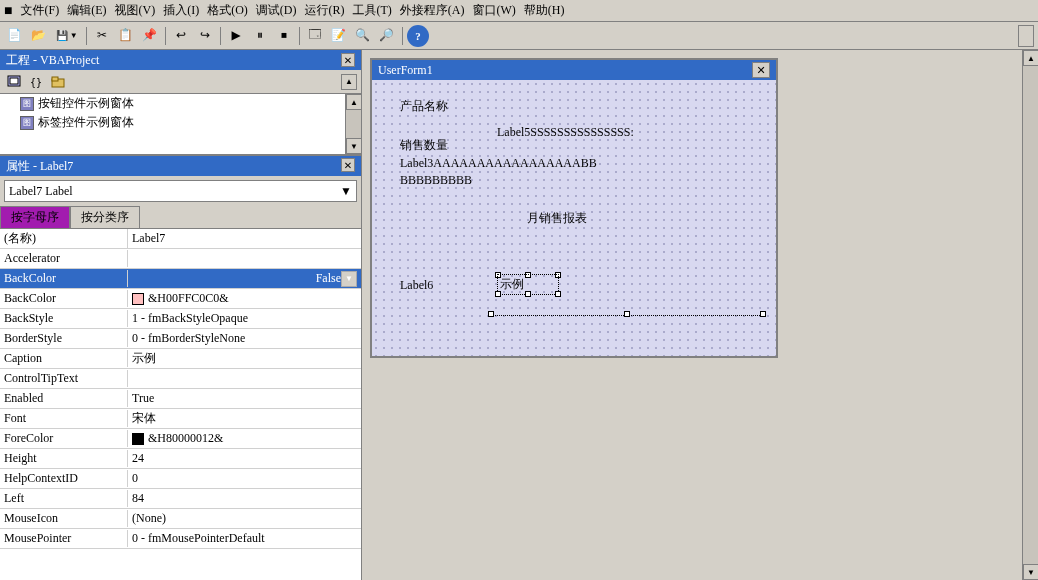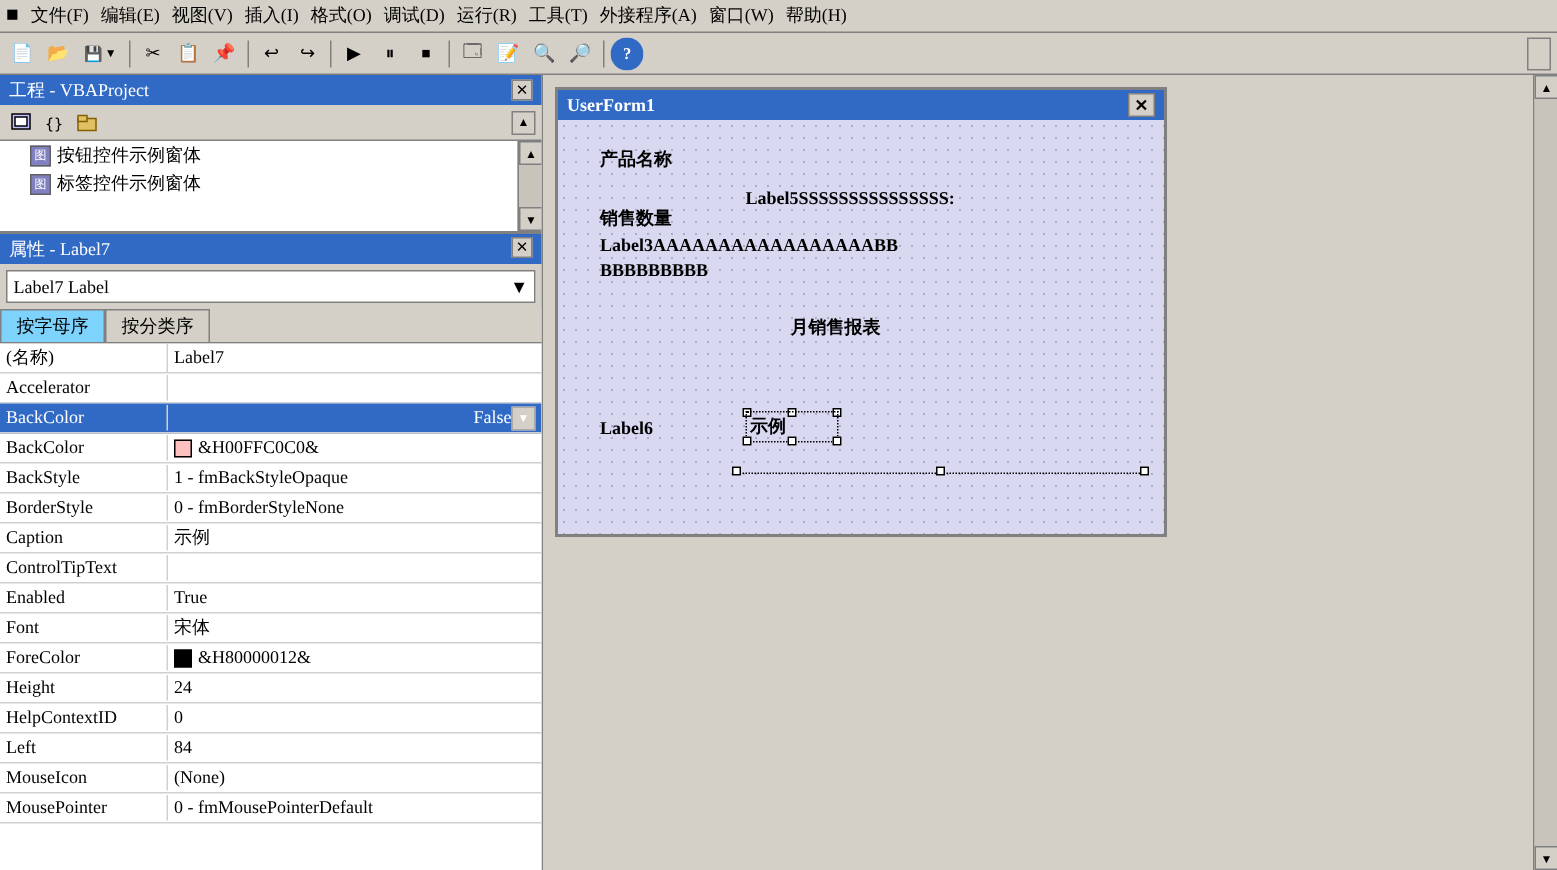--- a/index.html
+++ b/index.html
@@ -207,42 +207,42 @@
     }
     .props-tab {
       padding: 2px 10px;
       font-size: 12px;
       cursor: pointer;
       border: 1px solid #808080;
       border-bottom: none;
       background: #d4d0c8;
     }
     .props-tab.active {
-      background: #7dd3fc;
+      background: #a21caf;
       z-index: 1;
     }
     .props-grid {
       flex: 1;
       background: #fff;
       overflow: hidden;
       display: flex;
       flex-direction: column;
     }
     .props-row {
       display: flex;
       border-bottom: 1px solid #d0d0d0;
       min-height: 20px;
       align-items: center;
     }
     .props-row.selected {
       background: #316ac5;
       color: #fff;
     }
     .props-key {
-      width: 112px;
+      width: 128px;
       padding: 1px 4px;
       border-right: 1px solid #d0d0d0;
       font-size: 12px;
       flex-shrink: 0;
     }
     .props-val {
       flex: 1;
       padding: 1px 4px;
       font-size: 12px;
       display: flex;
@@ -282,21 +282,20 @@
       overflow: hidden;
     }
     .form-window {
       width: 408px;
       height: 300px;
       background: #7dd3fc;
       border: 2px solid #808080;
       display: flex;
       flex-direction: column;
       position: relative;
-      font-weight: bold;
     }
     .form-titlebar {
       background: #316ac5;
       color: #fff;
       font-size: 12px;
       padding: 2px 6px;
       display: flex;
       align-items: center;
       justify-content: space-between;
       height: 20px;

